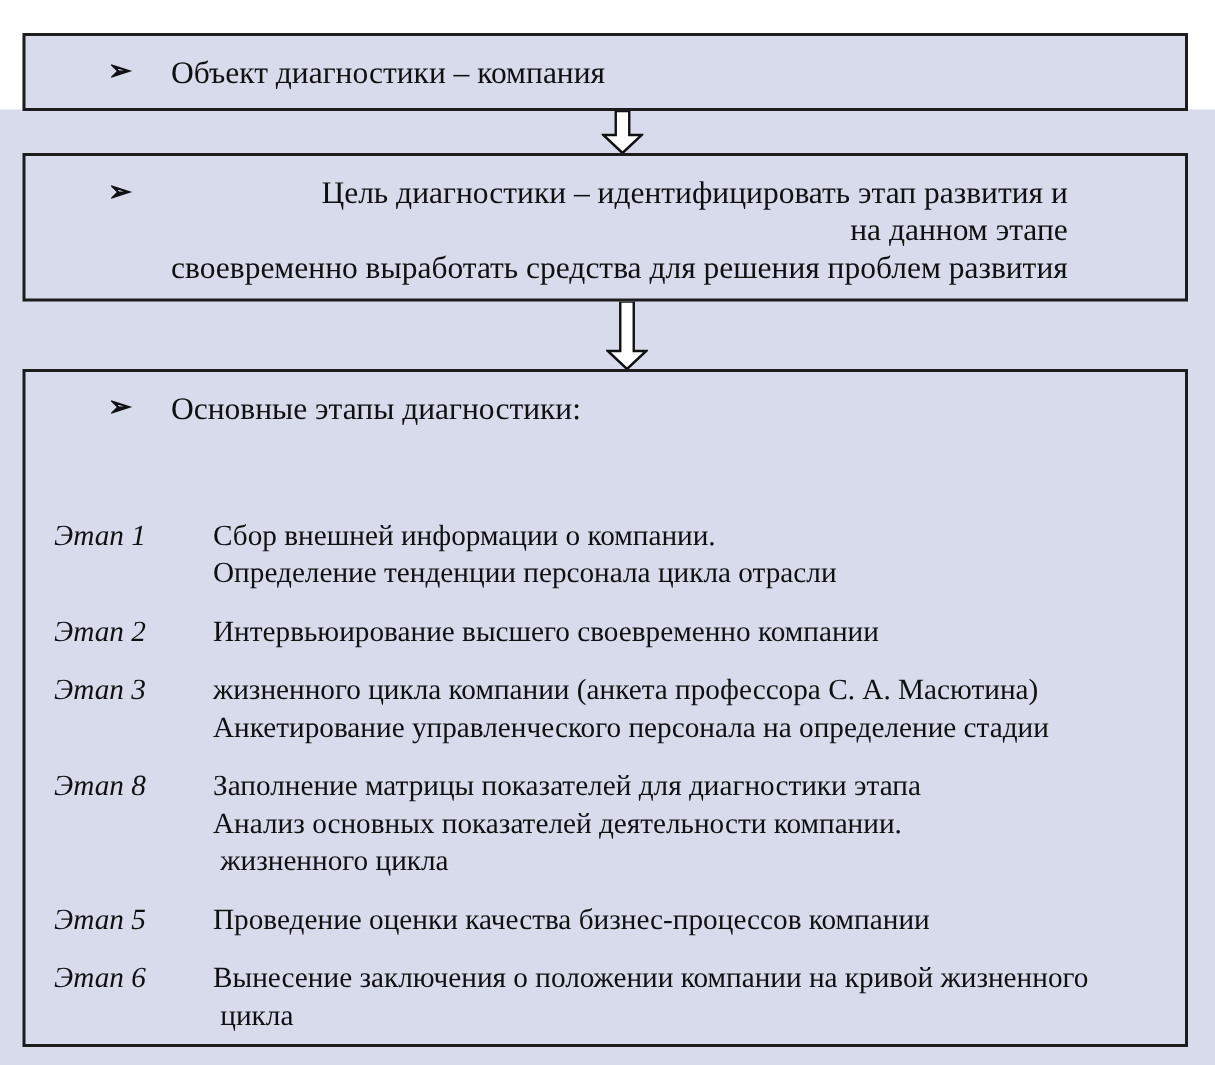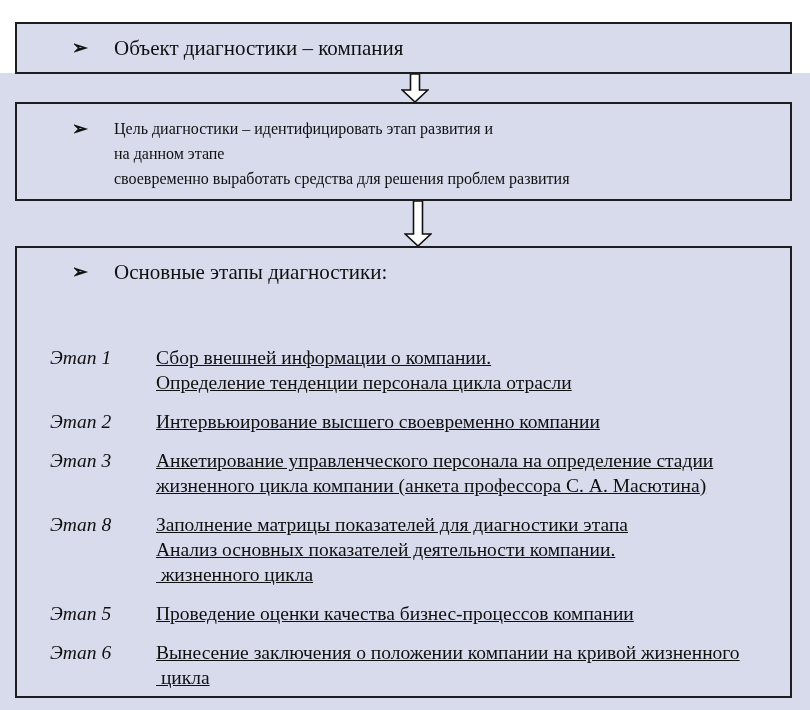--- a/index.html
+++ b/index.html
@@ -9,27 +9,27 @@
   }
   .band{position:absolute;left:0;top:73px;width:810px;height:637px;background:#d7dbec;}
   .fbox{position:absolute;background:#d7dbec;border:2px solid #1d1d1d;box-sizing:border-box;}
   .b1{left:15px;top:22px;width:777px;height:52px;}
   .b2{left:15px;top:102px;width:777px;height:99px;}
   .b3{left:15px;top:246px;width:777px;height:452px;}
   .hrow{display:flex;padding:11px 14px 0 55px;font-size:21px;line-height:26px;}
   .b2 .hrow{padding-top:12px;}
   .bullet{width:42px;flex:none;font-size:19px;font-weight:bold;}
   .htext b, .stage-label, b{font-weight:normal;}
-  .goal-lines{font-size:16px;line-height:25px;}
+  .goal-lines{font-size:21px;line-height:25px;text-align:right;}
   .line{white-space:pre;}
   .stage-list{margin-top:60px;}
   .stage-row{display:flex;margin-bottom:14px;font-size:19.5px;line-height:25px;}
-  .stage-label{flex:none;width:106px;padding-left:33px;font-style:italic;font-size:19.5px;}
+  .stage-label{flex:none;width:106px;padding-left:19px;font-style:italic;font-size:19.5px;}
   .stage-desc{flex:1;}
-  .dline{white-space:pre;text-decoration:underline;}
+  .dline{white-space:pre;}
   .flow-arrow{position:absolute;}
   .flow-arrow svg{display:block;}
 </style>
 </head>
 <body>
 
 <div class="page">
 
   <div class="band"></div>
 
@@ -82,22 +82,22 @@
       <div class="stage-row">
         <div class="stage-label">Этап 2</div>
         <div class="stage-desc">
           <div class="dline">Интервьюирование высшего своевременно компании</div>
         </div>
       </div>
 
       <div class="stage-row">
         <div class="stage-label">Этап 3</div>
         <div class="stage-desc">
+          <div class="dline">жизненного цикла компании (анкета профессора С. А. Масютина)</div>
           <div class="dline">Анкетирование управленческого персонала на определение стадии</div>
-          <div class="dline">жизненного цикла компании (анкета профессора С. А. Масютина)</div>
         </div>
       </div>
 
       <div class="stage-row">
         <div class="stage-label">Этап 8</div>
         <div class="stage-desc">
           <div class="dline">Заполнение матрицы показателей для диагностики этапа</div>
           <div class="dline">Анализ основных показателей деятельности компании.</div>
           <div class="dline"> жизненного цикла</div>
         </div>

